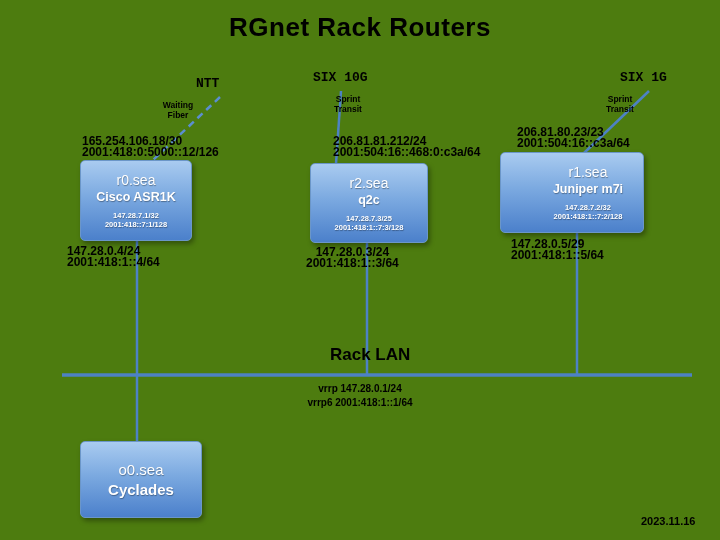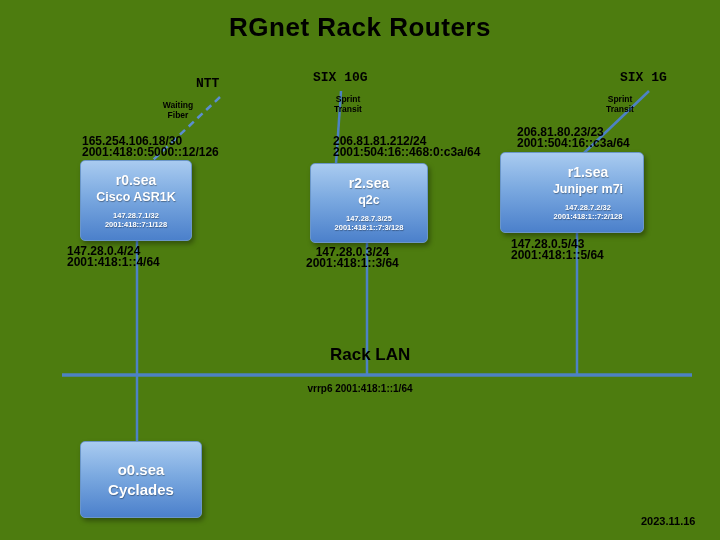--- a/index.html
+++ b/index.html
@@ -24,21 +24,21 @@
   }
   .node{
     position:absolute;border-radius:5px;
     background:linear-gradient(180deg,#a9cbf0 0%,#7ba9e0 45%,#4b80cb 100%);
     border:1px solid #6b96c8;
     box-shadow:2px 3px 5px rgba(0,0,0,0.35);
     color:#fff;text-align:center;
     display:flex;flex-direction:column;justify-content:center;align-items:center;
     text-shadow:0.5px 1px 1px rgba(0,0,0,0.35);
   }
-  .node .name{font-size:14px;font-weight:700;line-height:17px;}
+  .node .name{font-size:14px;font-weight:400;line-height:17px;}
   .node .model{font-size:12.5px;font-weight:700;line-height:16px;}
   .node .lo{font-size:7.5px;line-height:9px;font-weight:600;}
   .node .lo-gap{margin-top:6px;}
   #node-o0 .name,#node-o0 .model{font-size:15px;line-height:20px;}
   .lan-label{position:absolute;font-size:17px;font-weight:600;color:#000;}
   .vrrp{
     position:absolute;left:260px;top:382px;width:200px;text-align:center;
     font-size:10px;font-weight:700;line-height:13.5px;color:#000;
   }
   .date{position:absolute;left:641px;top:515px;font-size:11px;font-weight:600;color:#000;}
@@ -113,26 +113,27 @@
 
   <div class="ip" style="left:67px;top:246px;">
     <div>147.28.0.4/24</div>
     <div>2001:418:1::4/64</div>
   </div>
   <div class="ip" style="left:306px;top:247px;text-align:center;">
     <div>147.28.0.3/24</div>
     <div>2001:418:1::3/64</div>
   </div>
   <div class="ip" style="left:511px;top:239px;">
-    <div>147.28.0.5/43</div>
+    <div>147.28.0.5/29</div>
     <div>2001:418:1::5/64</div>
   </div>
 
   <div class="lan-label" style="left:330px;top:345px;">Rack LAN</div>
   <div class="vrrp">
+    <div>vrrp 147.28.0.1/24</div>
     <div>vrrp6 2001:418:1::1/64</div>
   </div>
 
   <div class="ip" style="left:108px;top:442px;">147.28.0.254/24</div>
   <div class="node" id="node-o0" style="left:80px;top:441px;width:120px;height:75px;">
     <div class="name">o0.sea</div>
     <div class="model">Cyclades</div>
   </div>
 
   <div class="date">2023.11.16</div>

